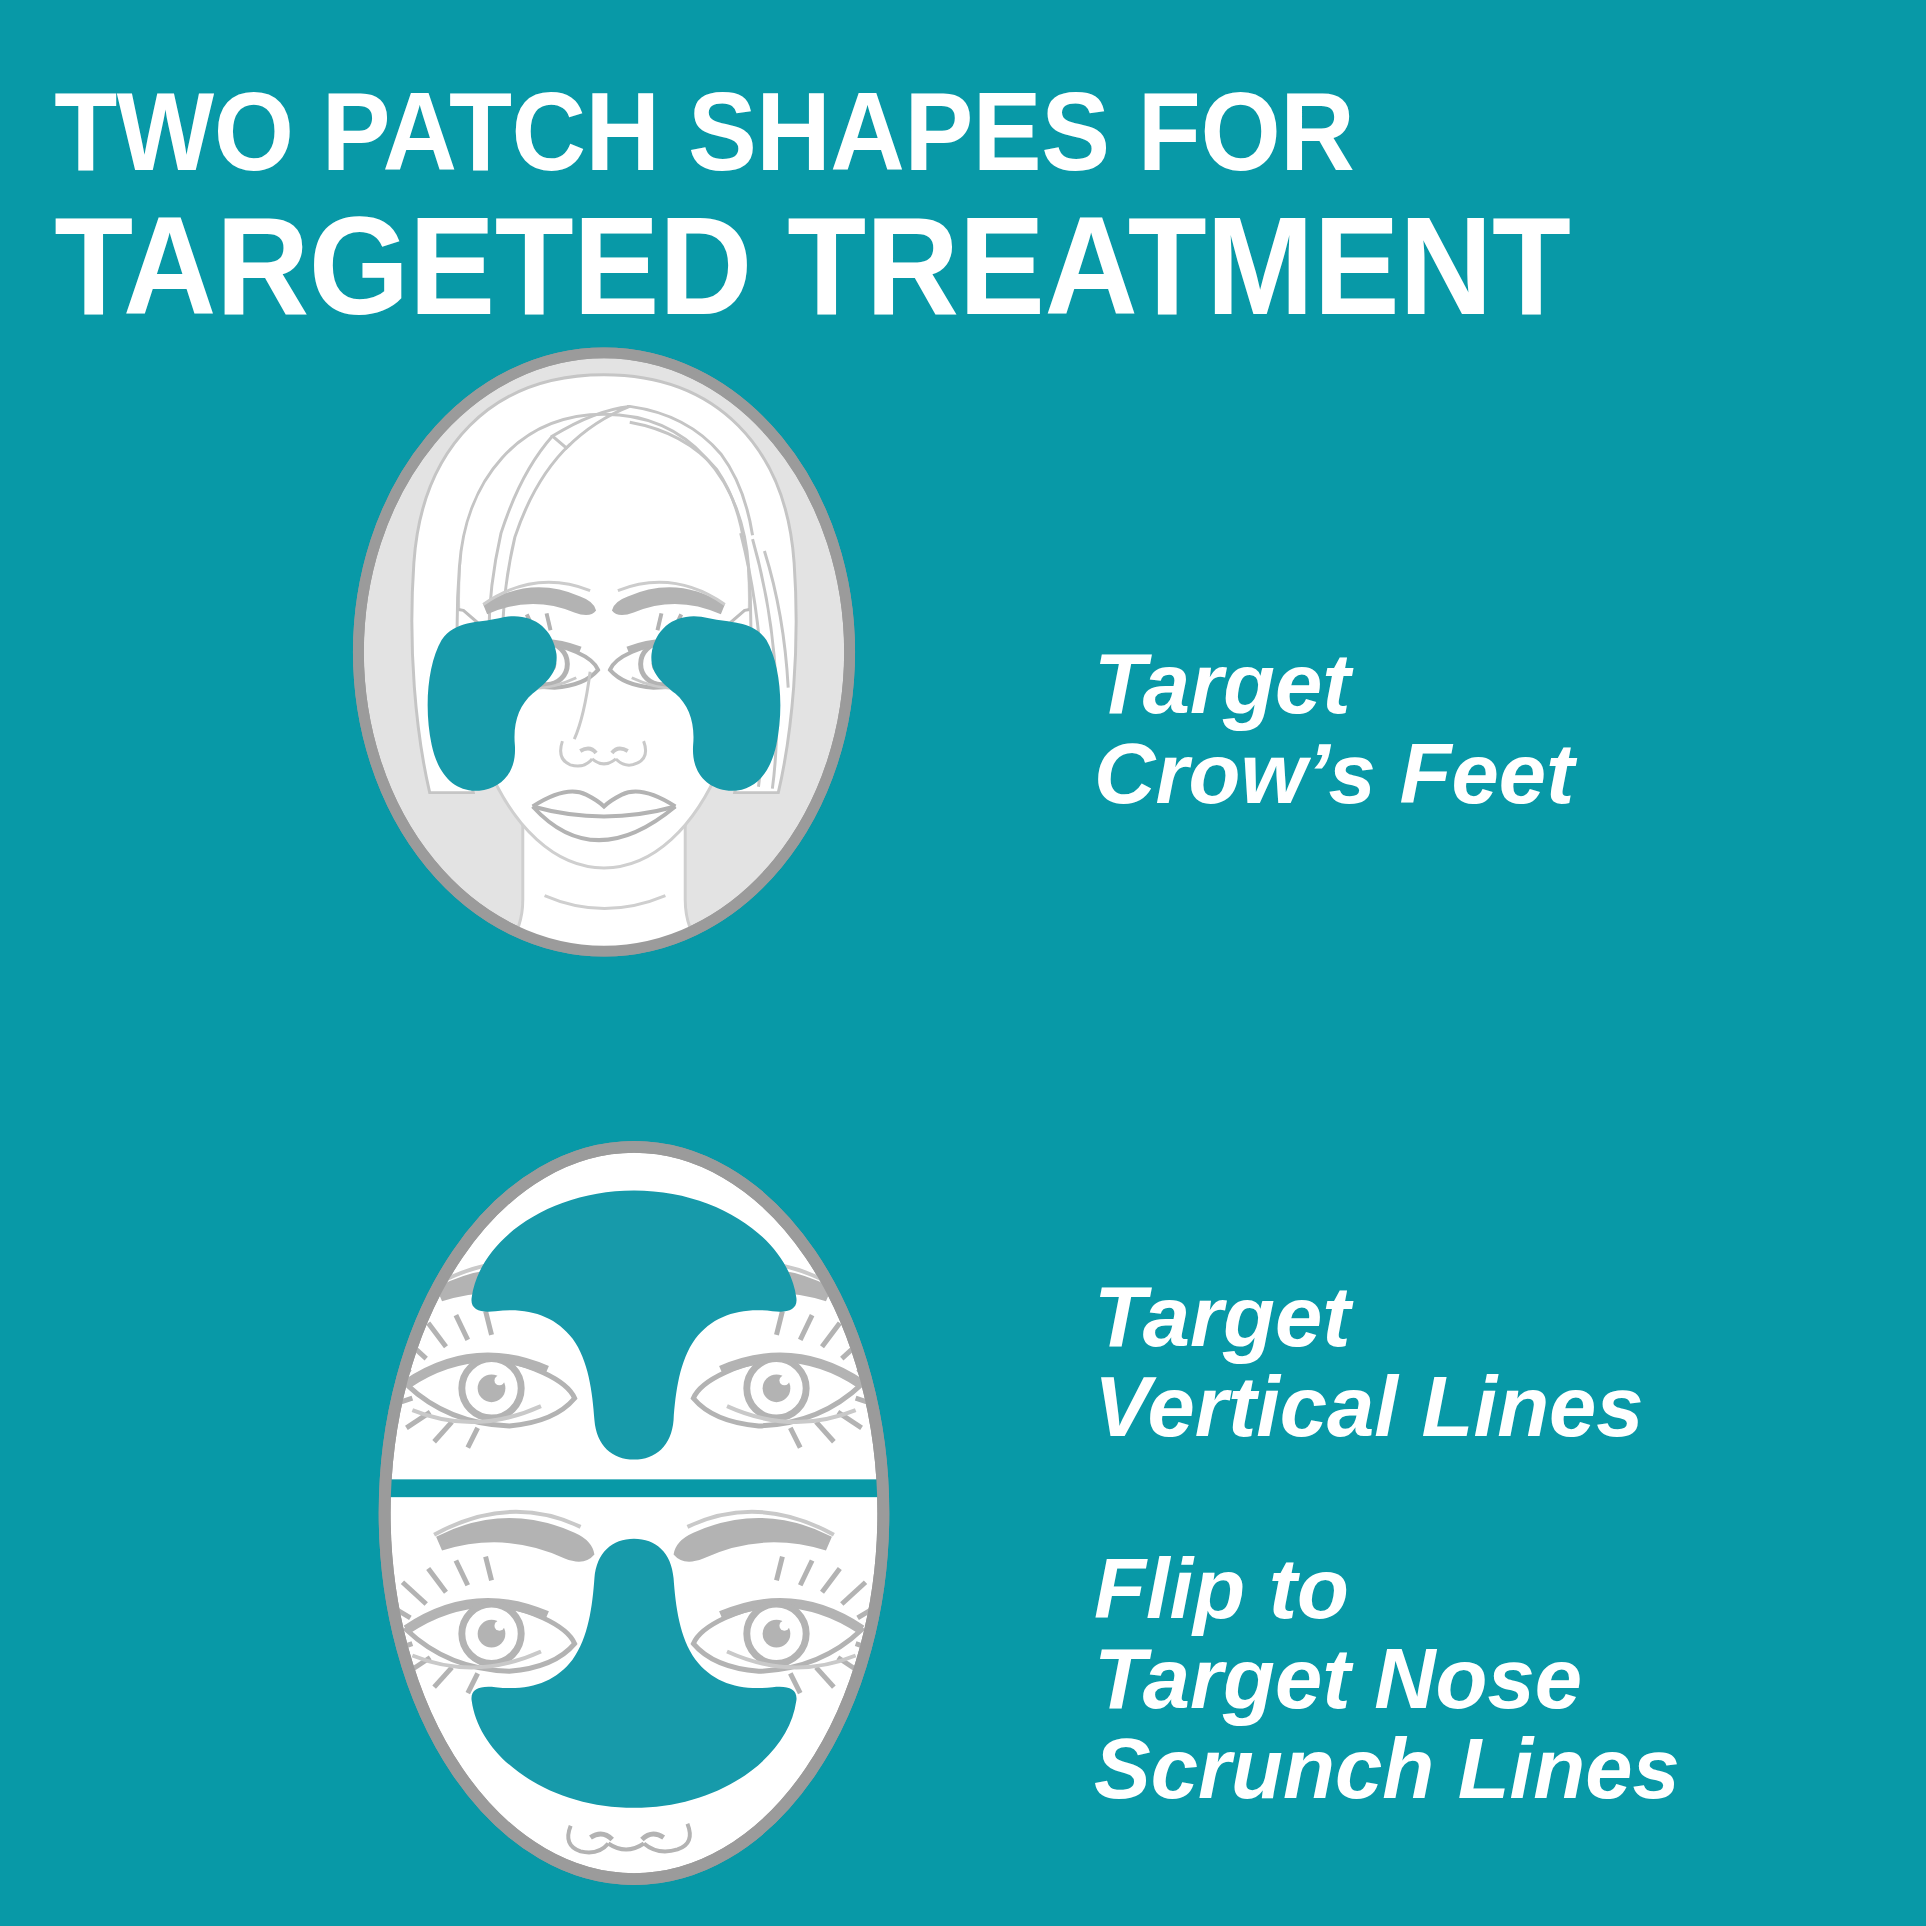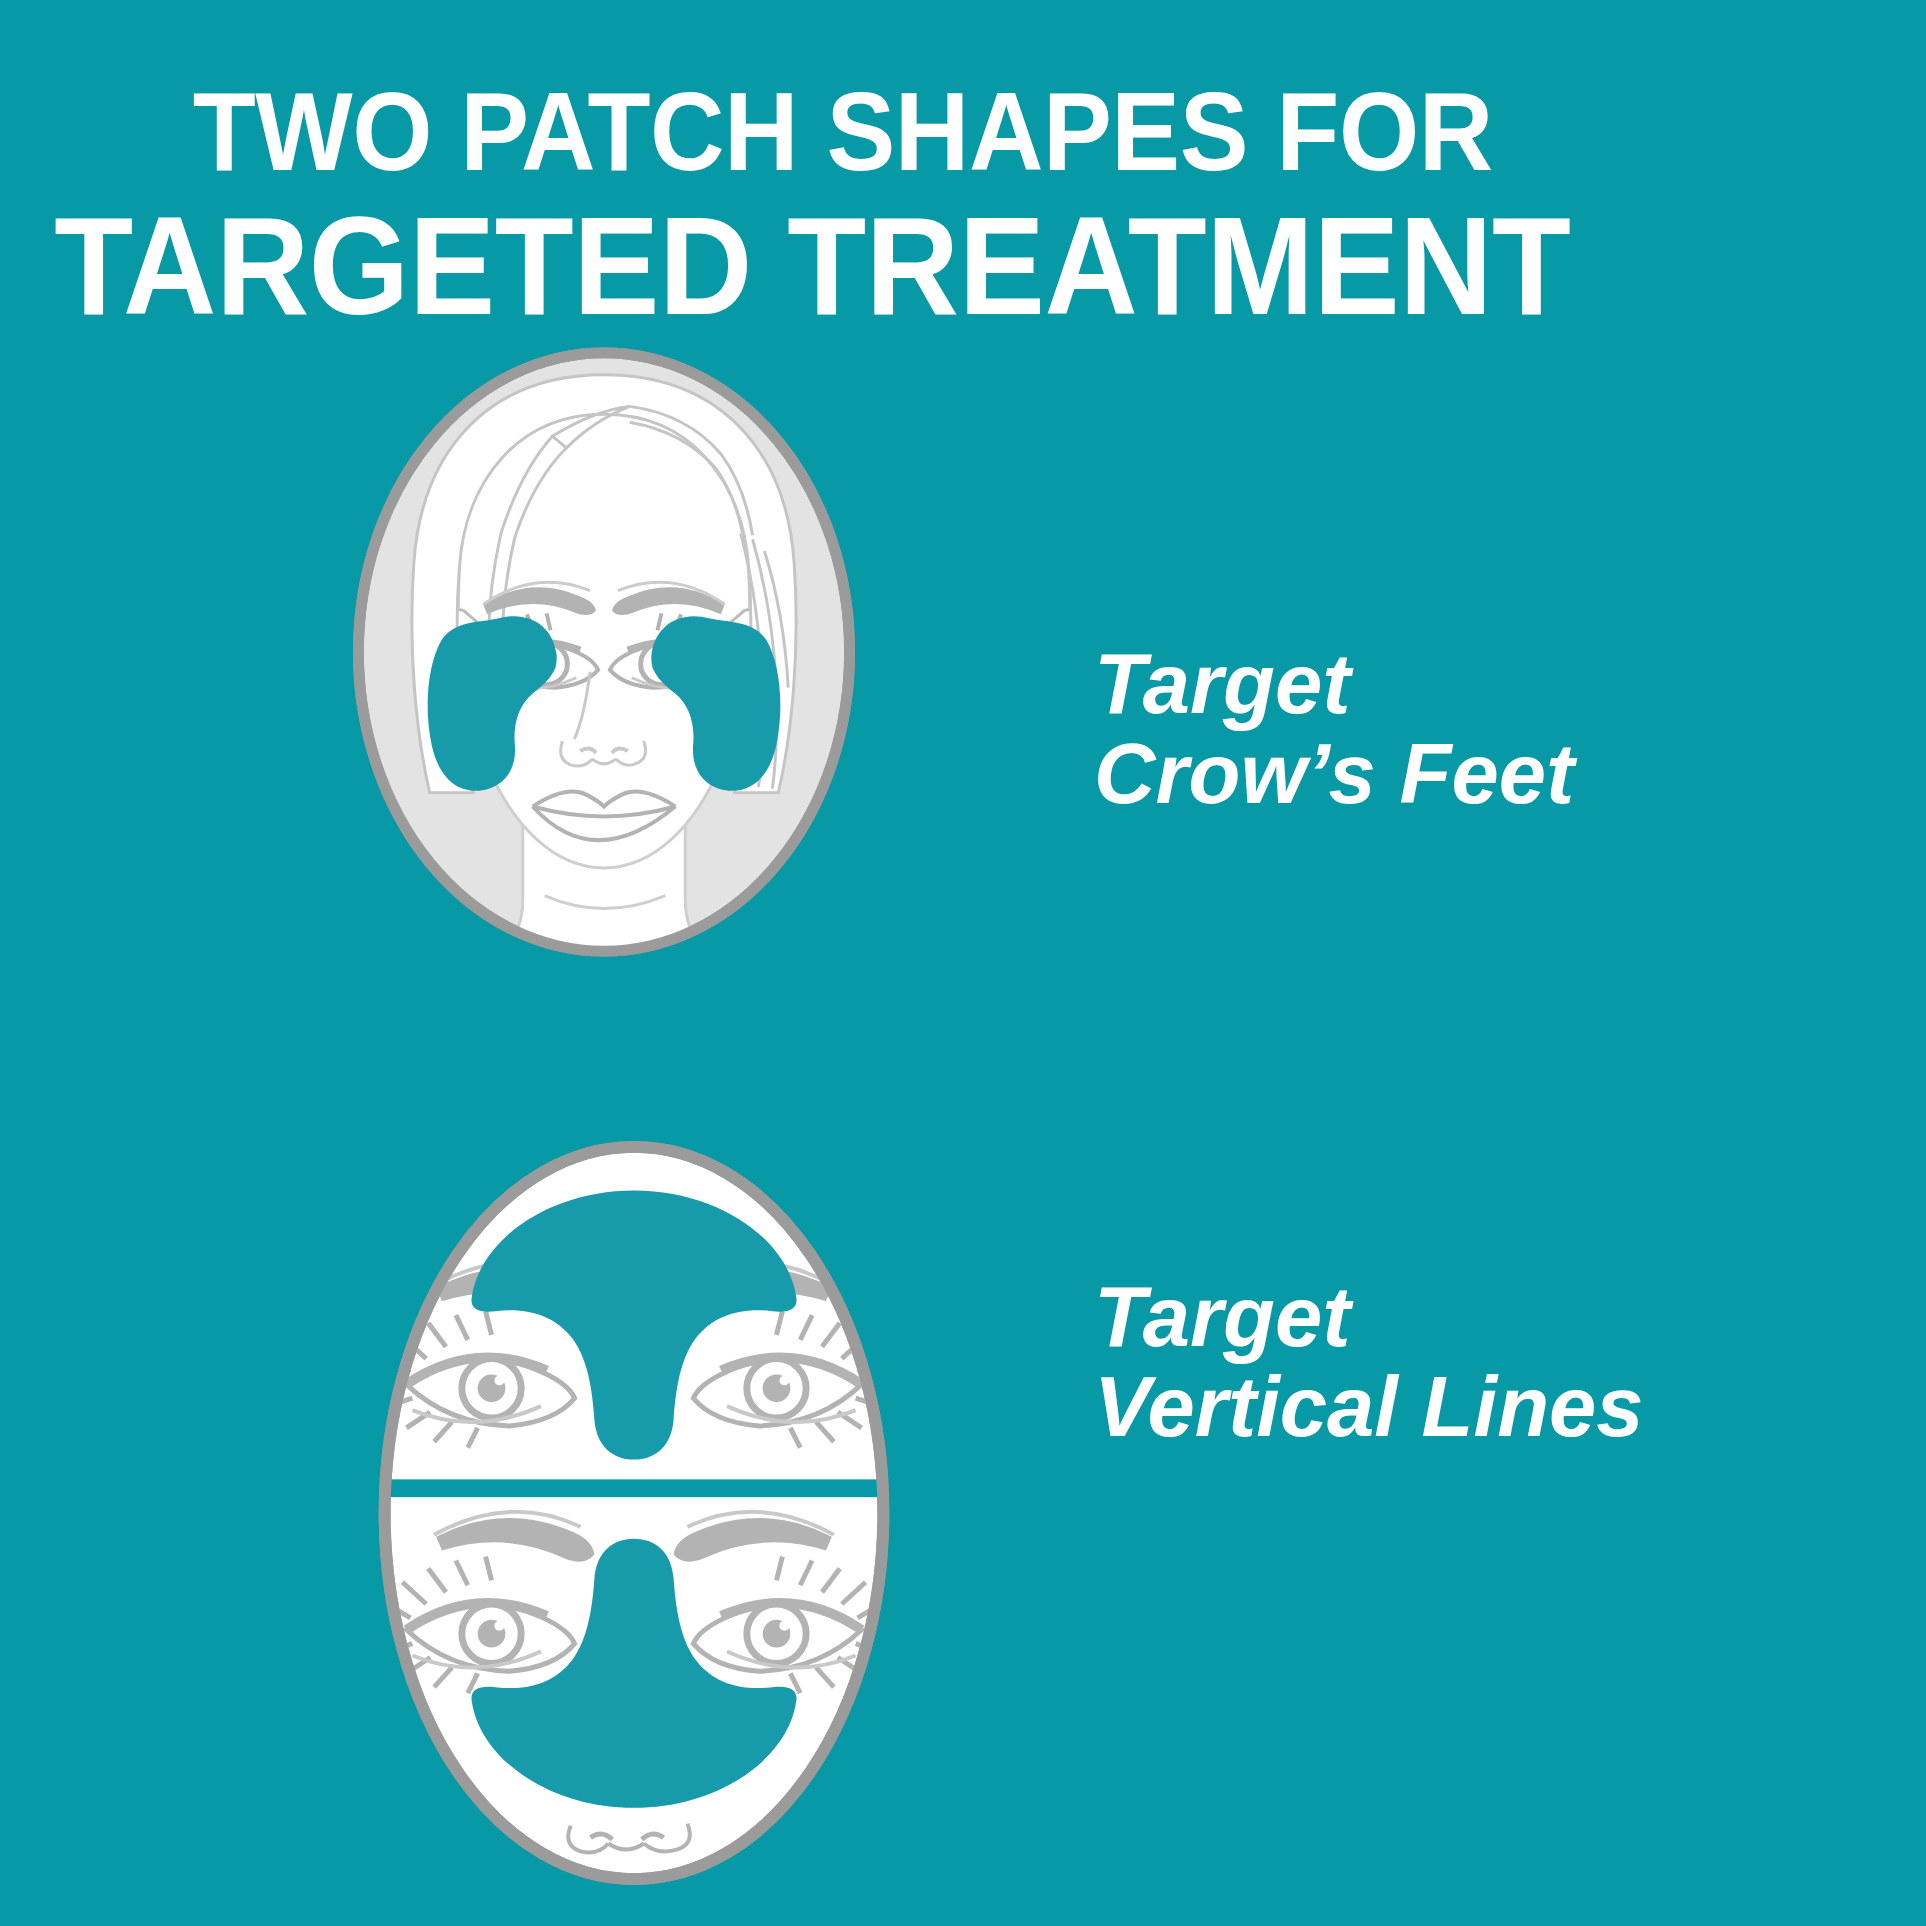--- a/index.html
+++ b/index.html
@@ -16,21 +16,21 @@
     overflow: hidden;
     font-family: "Liberation Sans", sans-serif;
   }
 
   
   #title-block {
     position: absolute;
     left: 0;
     top: 77px;
     width: 1547px;
-    text-align: right;
+    text-align: left;
   }
   .title-line {
     color: #ffffff;
     font-weight: bold;
     line-height: 1.0;
     letter-spacing: -0.5px;
     white-space: nowrap;
     transform-origin: center center;
   }
   #title-line-1 {
@@ -375,15 +375,18 @@
       <ellipse cx="310" cy="380" rx="252" ry="370" fill="none" stroke="#9b9b9b" stroke-width="12"></ellipse>
     </svg>
   </div>
 
   <div class="caption" id="caption-crows-feet">Target
 Crow’s Feet</div>
 
   <div class="caption" id="caption-vertical">Target
 Vertical Lines</div>
 
+  <div class="caption" id="caption-nose-scrunch">Flip to
+Target Nose
+Scrunch Lines</div>
 
 </div>
 
 
 </body></html>

